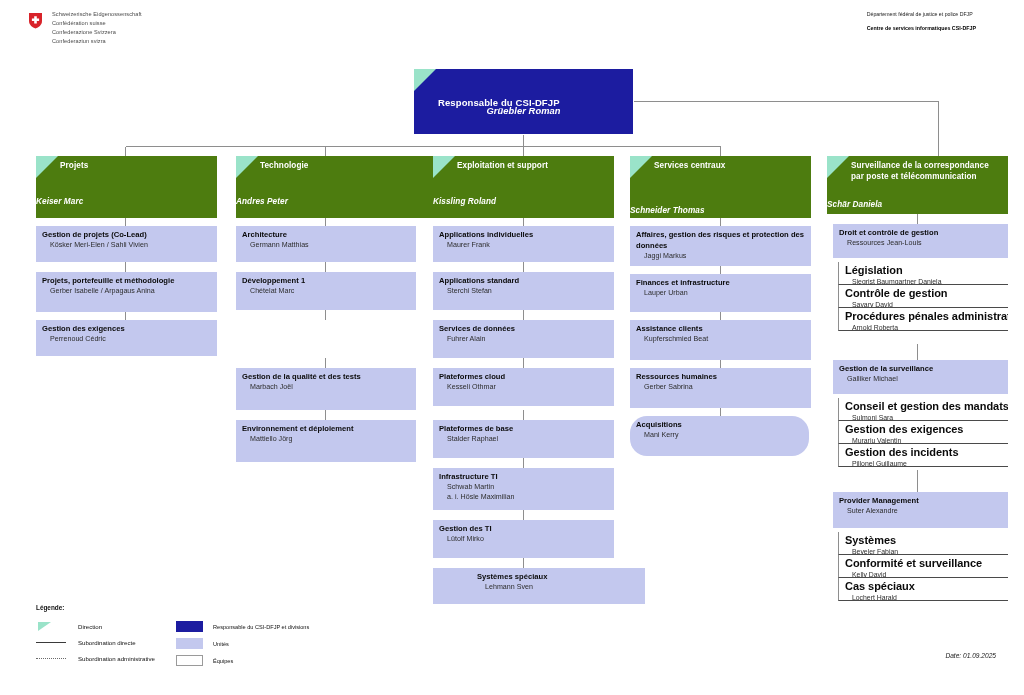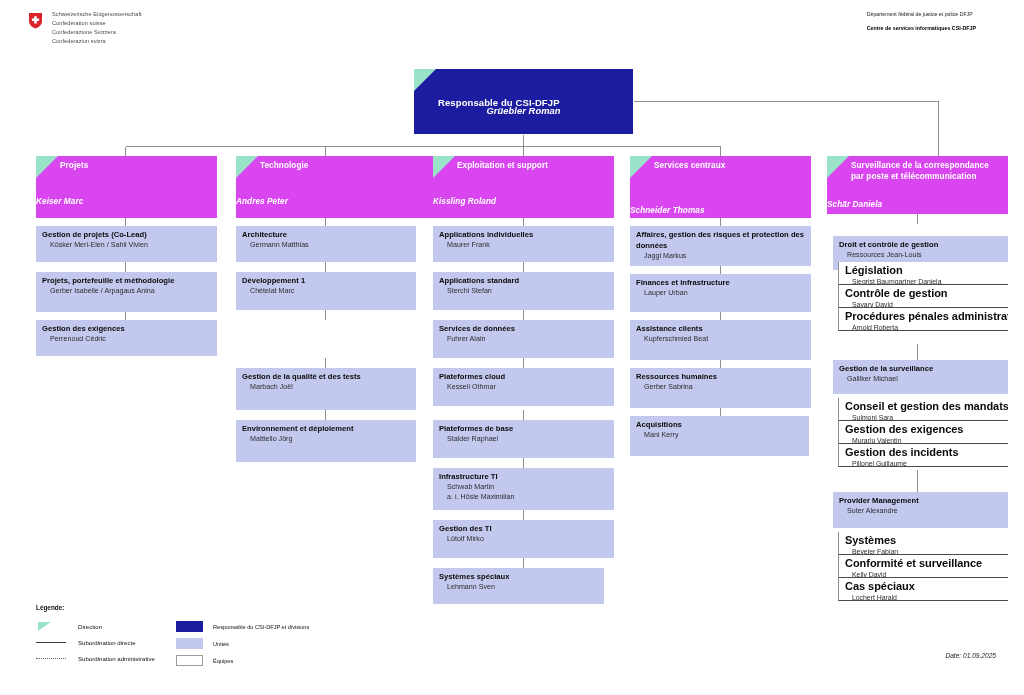--- a/index.html
+++ b/index.html
@@ -42,21 +42,21 @@
     letter-spacing: 0.1px;
     margin-top: 24px;
   }
   .rootbox .r-person {
     position: absolute; left: 0; right: 0; top: 37px; text-align: center;
     font-size: 9.3px; font-style: italic; font-weight: bold; letter-spacing: 0.1px;
   }
 
   
   .divbox {
-    position: absolute; background: #d946ef; color: #ffffff; overflow: hidden;
+    position: absolute; background: #4d7c0f; color: #ffffff; overflow: hidden;
   }
   .divbox .d-title {
     position: absolute; left: 24px; right: 6px; top: 4px;
     font-size: 8.2px; font-weight: bold; line-height: 1.38; letter-spacing: 0.08px;
   }
   .divbox .d-person {
     position: absolute; left: 0; right: 0; text-align: left;
     font-size: 8.2px; font-style: italic; font-weight: bold; letter-spacing: 0.08px;
   }
 
@@ -266,21 +266,21 @@
   </div>
   <div class="unit" style="left:433px; top:468px; width:181px; height:42px;">
     <div class="u-title">Infrastructure TI</div>
     <div class="u-person">Schwab Martin</div>
     <div class="u-person second">a. i. Hösle Maximilian</div>
   </div>
   <div class="unit" style="left:433px; top:520px; width:181px; height:38px;">
     <div class="u-title">Gestion des TI</div>
     <div class="u-person">Lütolf Mirko</div>
   </div>
-  <div class="unit" style="left:433px; top:568px; width:171px; height:36px;">
+  <div class="unit" style="left:433px; top:568px; width:212px; height:36px;padding-left:38px;">
     <div class="u-title">Systèmes spéciaux</div>
     <div class="u-person">Lehmann Sven</div>
   </div>
 
   <div class="divbox" style="left:630px; top:156px; width:181px; height:62px;">
     <span class="corner-tri"></span>
     <div class="d-title">Services centraux</div>
     <div class="d-person" style="top:50px;">Schneider Thomas</div>
   </div>
   <div class="unit" style="left:630px; top:226px; width:181px; height:40px;">
@@ -292,32 +292,32 @@
     <div class="u-person">Lauper Urban</div>
   </div>
   <div class="unit" style="left:630px; top:320px; width:181px; height:40px;">
     <div class="u-title">Assistance clients</div>
     <div class="u-person">Kupferschmied Beat</div>
   </div>
   <div class="unit" style="left:630px; top:368px; width:181px; height:40px;">
     <div class="u-title">Ressources humaines</div>
     <div class="u-person">Gerber Sabrina</div>
   </div>
-  <div class="unit" style="left:630px; top:416px; width:179px; height:40px;">
+  <div class="unit" style="left:630px; top:416px; width:179px; height:40px;border-radius:17px;">
     <div class="u-title">Acquisitions</div>
     <div class="u-person">Mani Kerry</div>
   </div>
 
   <div class="divbox" style="left:827px; top:156px; width:181px; height:58px;">
     <span class="corner-tri"></span>
     <div class="d-title">Surveillance de la correspondance par poste et télécommunication</div>
     <div class="d-person" style="top:44px;">Schär Daniela</div>
   </div>
 
-  <div class="unit" style="left:833px; top:224px; width:175px; height:34px;margin-top:12px;">
+  <div class="unit" style="left:833px; top:224px; width:175px; height:34px;">
     <div class="u-title">Droit et contrôle de gestion</div>
     <div class="u-person">Ressources Jean-Louis</div>
   </div>
   <div class="teams" style="left:838px; top:262px; width:170px;">
     <div class="team">
       <div class="t-title">Législation</div>
       <div class="t-person">Siegrist Baumgartner Daniela</div>
     </div>
     <div class="team">
       <div class="t-title">Contrôle de gestion</div>

